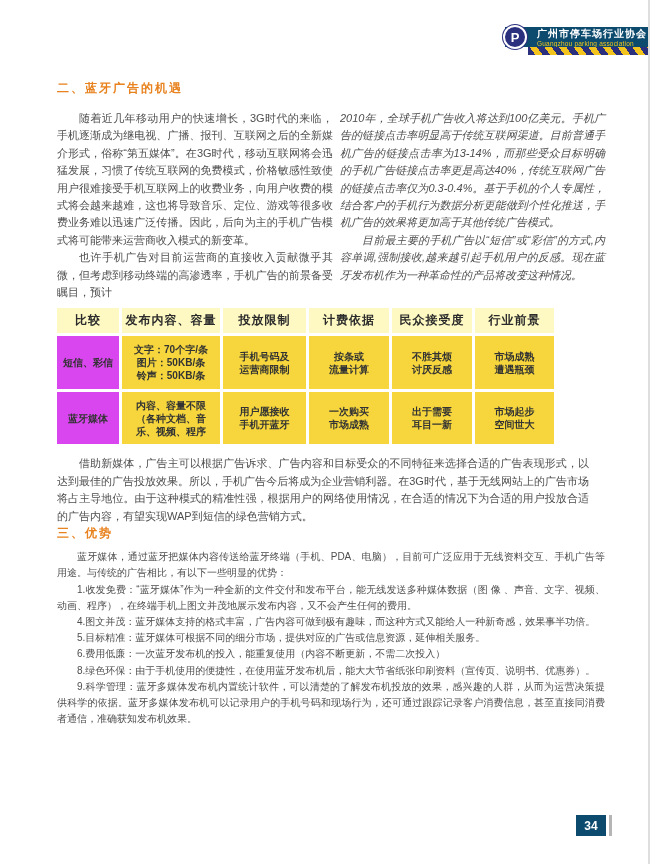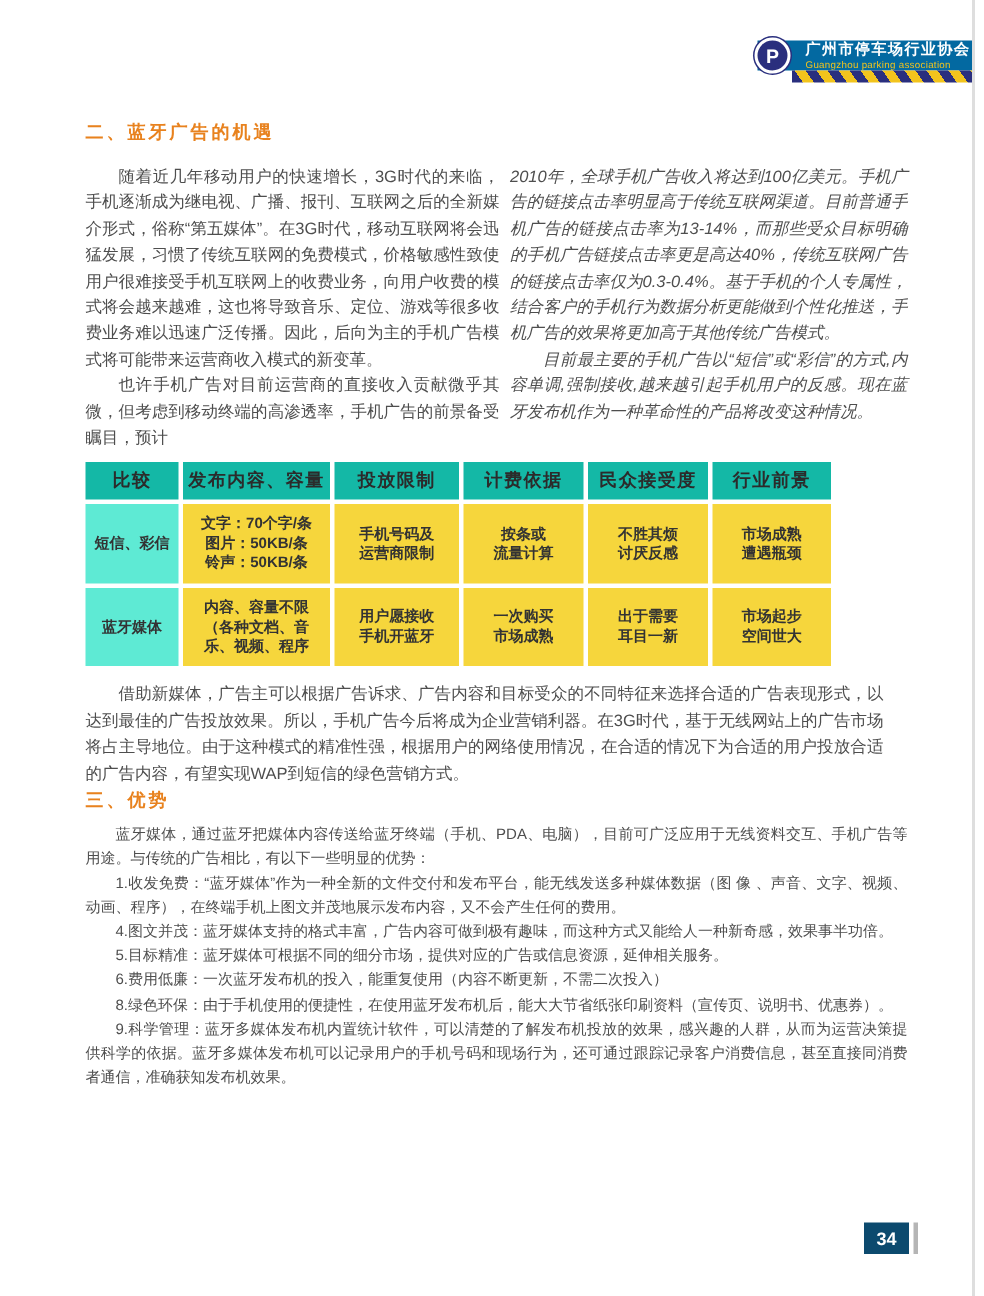--- a/index.html
+++ b/index.html
@@ -4,21 +4,21 @@
 <style>
   html,body{margin:0;padding:0;background:#fff;}
   .page{
     position:relative;width:656px;height:864px;background:#ffffff;overflow:hidden;
     font-family:"Liberation Sans","DejaVu Sans",sans-serif;
   }
   .edge-line{position:absolute;left:648px;top:0;width:2px;height:864px;background:#dedede;}
 
   
   .banner-bar{
-    position:absolute;left:505px;top:27px;width:143px;height:20px;background:#0369a1;
+    position:absolute;left:505px;top:27px;width:143px;height:20px;background:#0c4a6e;
     color:#fff;box-sizing:border-box;padding:2px 0 0 32px;line-height:1;
   }
   .banner-cn{font-size:10px;font-weight:bold;letter-spacing:1px;white-space:nowrap;}
   .banner-en{font-size:6.5px;color:#f2c41d;margin-top:2px;white-space:nowrap;letter-spacing:.2px;}
   .logo-circle{
     position:absolute;left:503px;top:25px;width:20px;height:20px;border:2px solid #fff;
     border-radius:50%;background:#2a2f7e;color:#fff;font-weight:bold;font-size:13px;
     display:flex;align-items:center;justify-content:center;box-shadow:0 0 0 1px #2a2f7e;
   }
   .hazard{
@@ -40,28 +40,28 @@
   .noindent{text-indent:0 !important;}
 
   
   .cmp-table{
     margin-top:7px;width:494px;display:grid;
     grid-template-columns:62px 98px 83px 80px 80px 79px;
     grid-template-rows:25px 53px 52px;
     gap:3px;
   }
   .cmp-table .th{
-    background:#14b8a6;color:#2b2b2b;font-weight:bold;font-size:12px;
+    background:#fef9c3;color:#2b2b2b;font-weight:bold;font-size:12px;
     display:flex;align-items:center;justify-content:center;letter-spacing:1px;
   }
   .cmp-table .td{
     background:#f6d63c;color:#333;font-weight:bold;font-size:10px;line-height:13px;
     display:flex;align-items:center;justify-content:center;text-align:center;white-space:pre-line;
   }
-  .cmp-table .rowlabel{background:#5eead4;}
+  .cmp-table .rowlabel{background:#d946ef;}
 
   .aft{margin-top:11px;width:532px;}
   .sec3{margin-top:19px;}
   .adv{margin-top:7px;width:548px;}
   .adv p{font-size:10px;line-height:16.2px;}
 
   
   .pagenum{
     position:absolute;left:576px;top:815px;width:30px;height:21px;background:#0c4a6e;
     color:#fff;font-size:12px;font-weight:bold;display:flex;align-items:center;justify-content:center;

